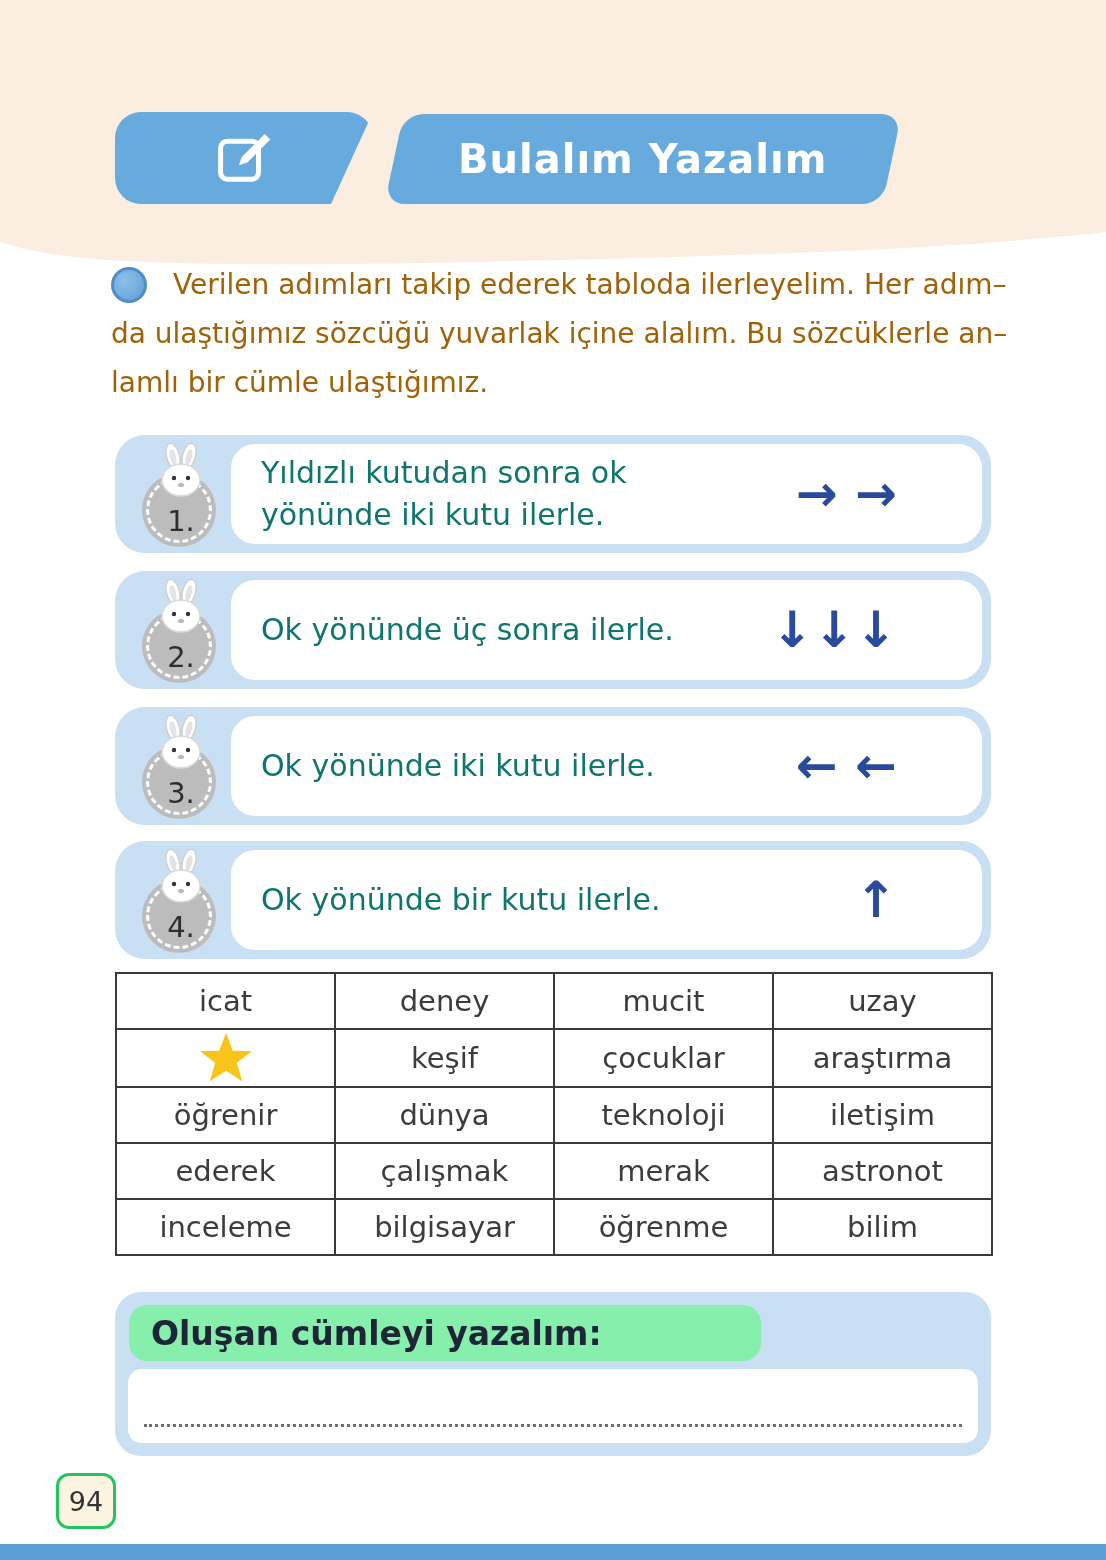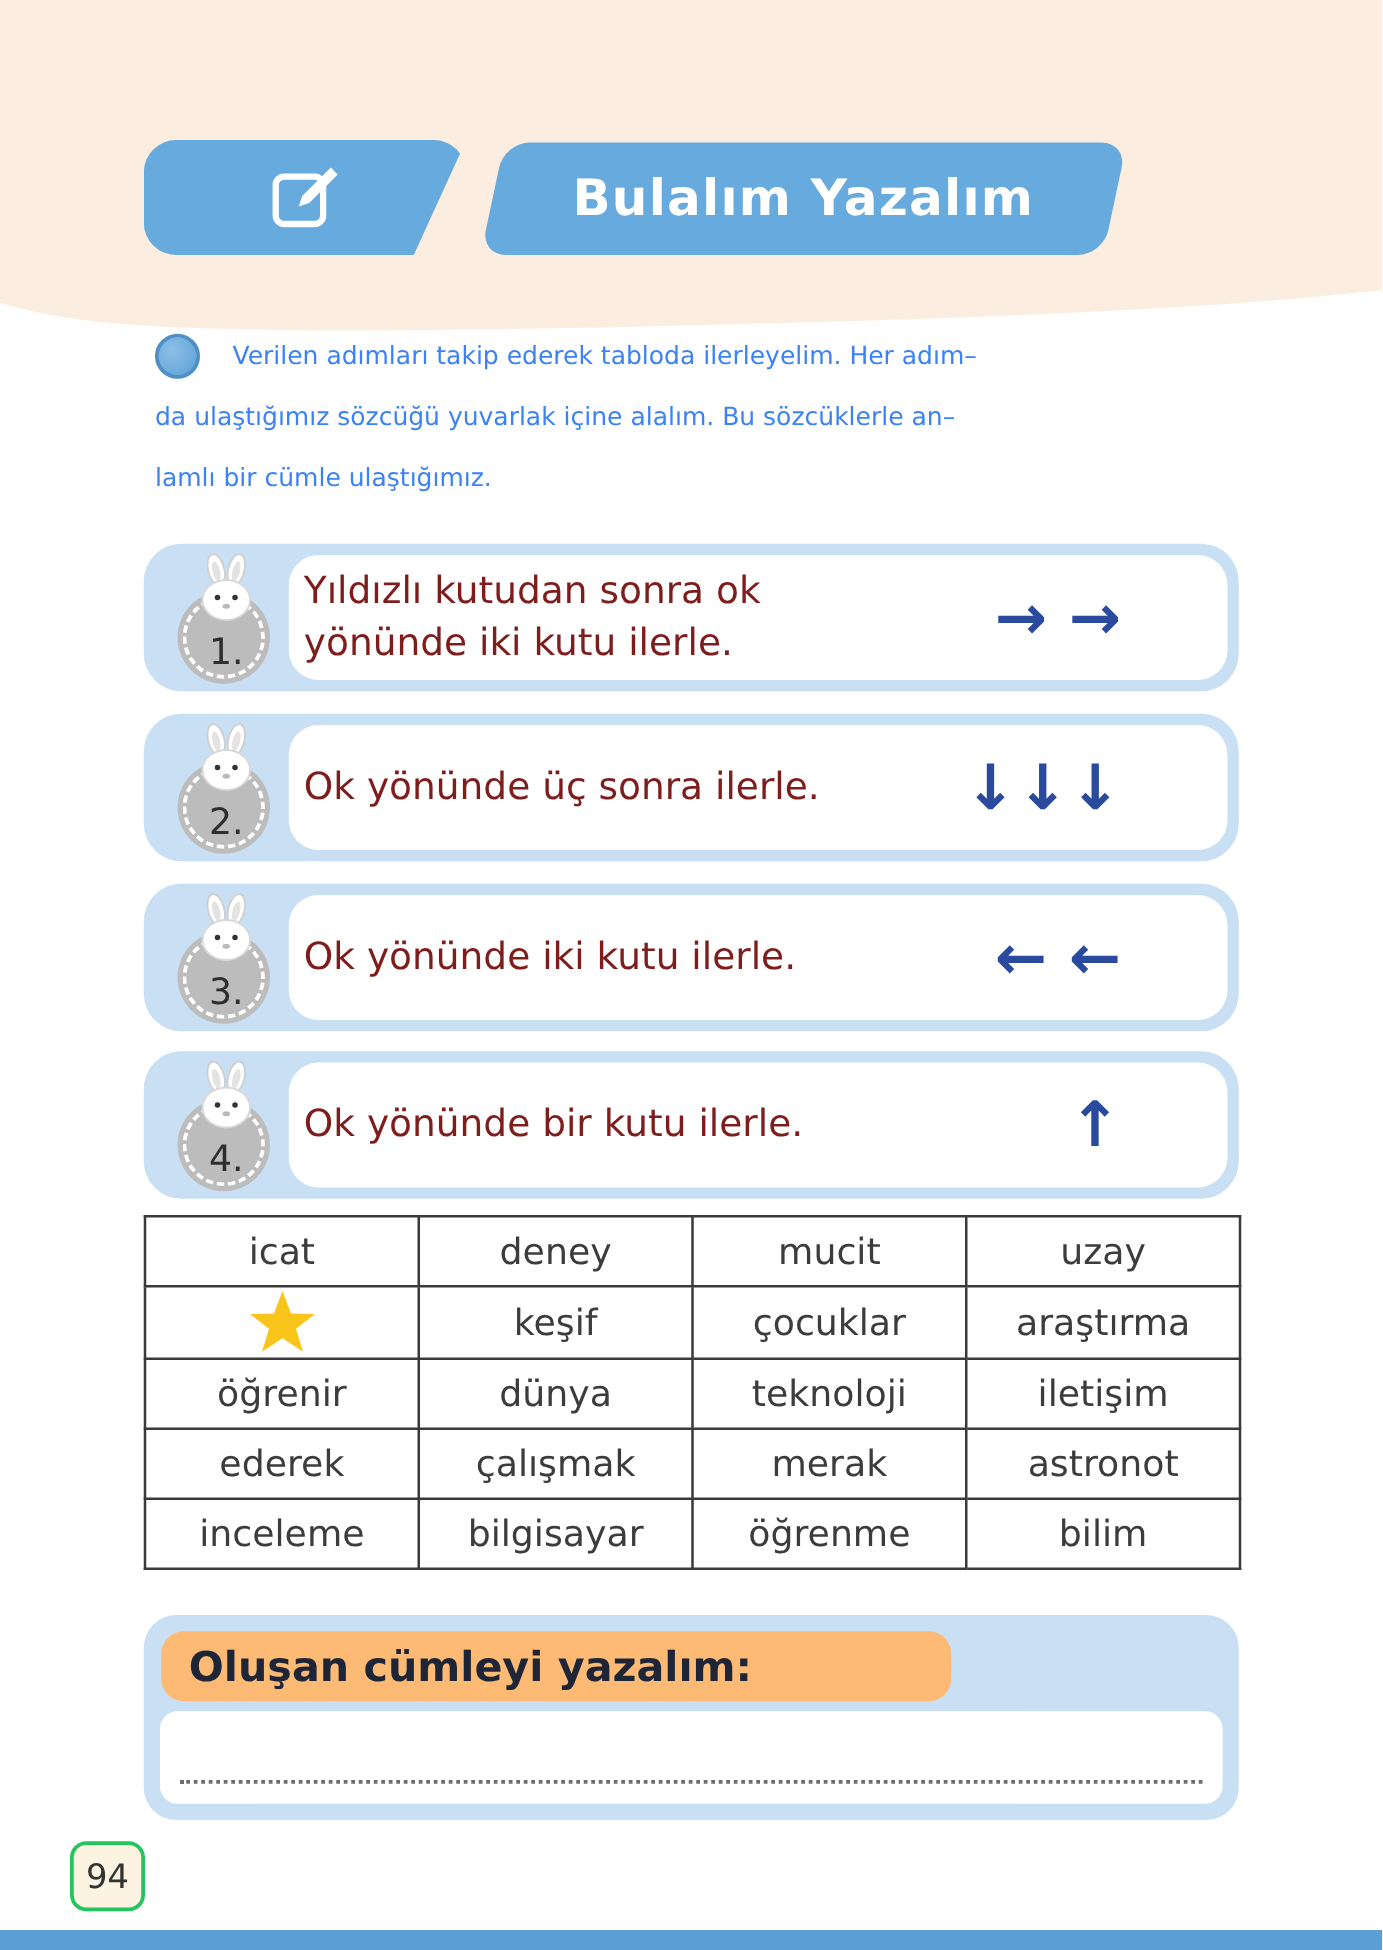--- a/index.html
+++ b/index.html
@@ -22,41 +22,41 @@
     position: absolute; left: 394px; top: 114px; width: 498px; height: 90px;
     background: #67aadd; border-radius: 20px; transform: skewX(-12deg);
     display: flex; align-items: center; justify-content: center;
   }
   .banner-right .title {
     transform: skewX(12deg); color: #ffffff; font-size: 40px;
     font-weight: bold; letter-spacing: 1px;
   }
 
   
-  .instruction { position: absolute; left: 124px; top: 260px; width: 930px;
-    font-size: 20px; line-height: 49px; color: #3b82f6; }
+  .instruction { position: absolute; left: 111px; top: 260px; width: 930px;
+    font-size: 28px; line-height: 49px; color: #a16207; }
   .instr-row { display: flex; align-items: center; white-space: nowrap; }
   .bullet {
     width: 36px; height: 36px; border-radius: 50%; flex: 0 0 auto;
     background: radial-gradient(circle at 35% 35%, #8cc0e8, #5e9fd6);
     border: 3px solid #4f8fc6; margin-right: 26px;
   }
 
   
   .card {
     position: absolute; left: 115px; width: 876px; height: 118px;
     background: #c9e0f4; border-radius: 30px;
   }
   .card .inner {
     position: absolute; left: 116px; top: 9px; right: 9px; bottom: 9px;
     background: #ffffff; border-radius: 24px;
     display: flex; align-items: center;
   }
-  .step-text { margin-left: 12px; font-size: 30px; line-height: 42px;
-    color: #7f1d1d; max-width: 560px; }
+  .step-text { margin-left: 30px; font-size: 30px; line-height: 42px;
+    color: #0f766e; max-width: 560px; }
   .step-text.narrow { max-width: 420px; }
   .arrows {
     position: absolute; right: 85px; top: 50%; transform: translateY(-50%);
     font-size: 50px; font-weight: bold; color: #2a4a9d; white-space: pre;
     line-height: 1;
   }
   .badge { position: absolute; left: 24px; top: 7px; width: 84px; height: 105px; }
   .badge .circle {
     position: absolute; left: 7px; bottom: 4px; width: 66px; height: 66px;
     background: #bcbcbc; border: 3px dashed #ffffff; border-radius: 50%;
@@ -77,21 +77,21 @@
   }
   .star-wrap { display: flex; align-items: center; justify-content: center; }
 
   
   .answer-box {
     position: absolute; left: 115px; top: 1292px; width: 876px; height: 164px;
     background: #c9e0f4; border-radius: 26px;
   }
   .answer-pill {
     position: absolute; left: 14px; top: 13px; width: 632px; height: 56px;
-    background: #fdba74; border-radius: 18px;
+    background: #86efac; border-radius: 18px;
     display: flex; align-items: center; padding-left: 22px;
   }
   .answer-pill .label { font-size: 33px; font-weight: bold; color: #1d2536; }
   .answer-area {
     position: absolute; left: 13px; right: 13px; bottom: 13px; height: 74px;
     background: #ffffff; border-radius: 14px;
   }
   .answer-line {
     position: absolute; left: 16px; right: 16px; bottom: 16px; height: 30px;
     border-bottom: 3px dotted #6e6e6e; font-size: 26px; color: #3c3c3c;

